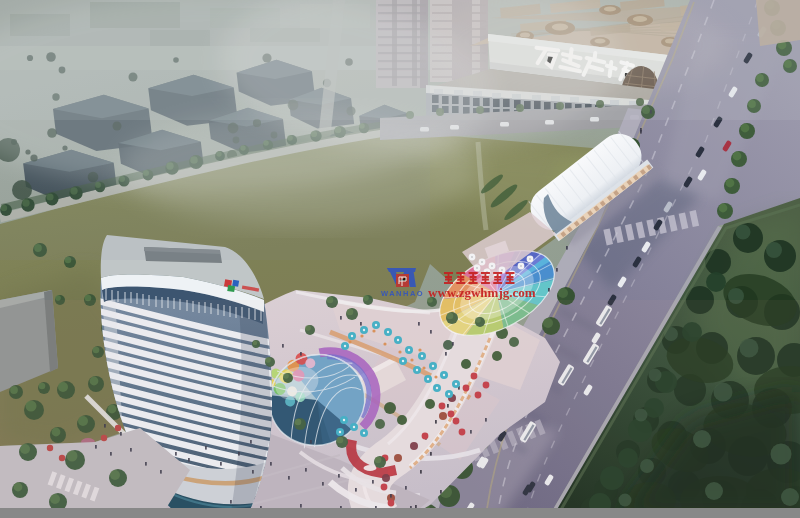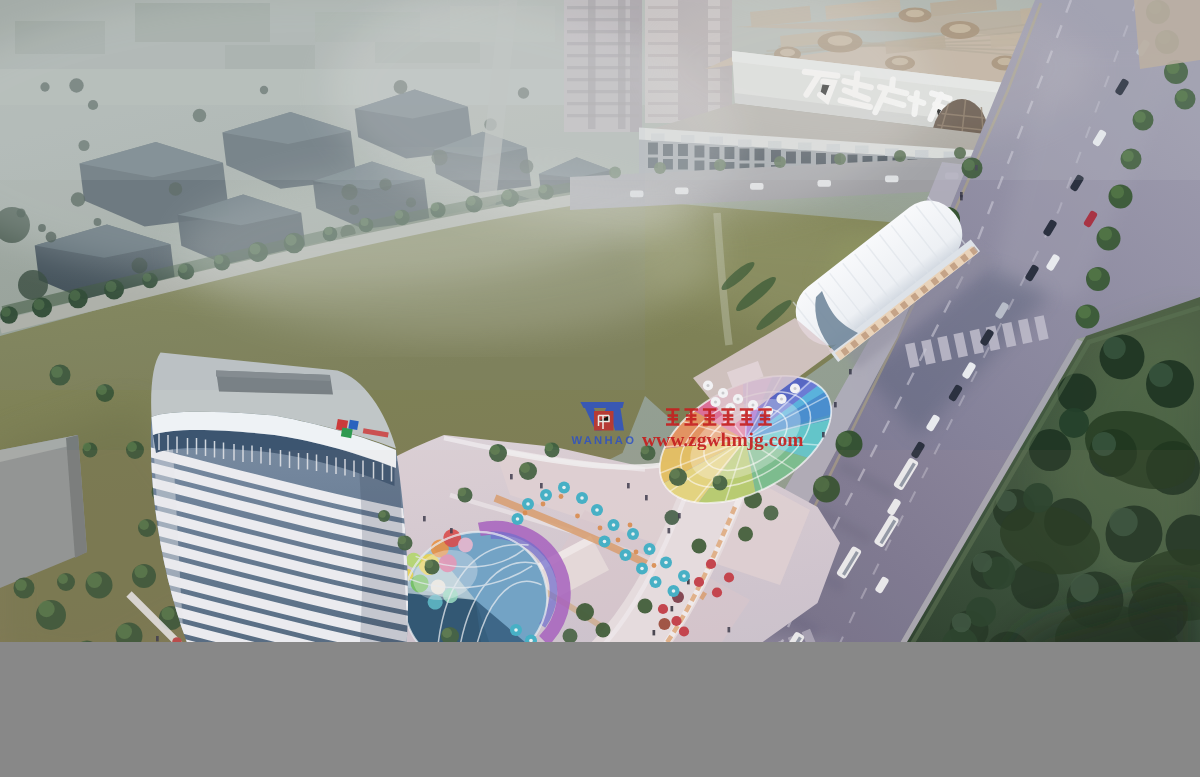--- a/index.html
+++ b/index.html
@@ -1,15 +1,15 @@
 <!DOCTYPE html>
 <html><head><meta charset="utf-8"><title>aerial</title>
 <style>
 html,body{margin:0;padding:0;background:#888;}
-#stage{width:800px;height:428px;overflow:hidden;position:relative;font-family:"Liberation Sans",sans-serif;}
+#stage{width:800px;height:508px;overflow:hidden;position:relative;font-family:"Liberation Sans",sans-serif;}
 </style></head><body>
 <div id="stage">
 <svg width="800" height="518" viewBox="0 0 800 518">
 <defs>
 <linearGradient id="bgG" x1="0" y1="0" x2="0.4" y2="1">
  <stop offset="0" stop-color="#aab2ab"></stop>
           <stop offset="0.5" stop-color="#97a296"></stop>
           <stop offset="1" stop-color="#8a9788"></stop>
 </linearGradient>
 <linearGradient id="lawnG" x1="0" y1="0" x2="0.25" y2="1">

